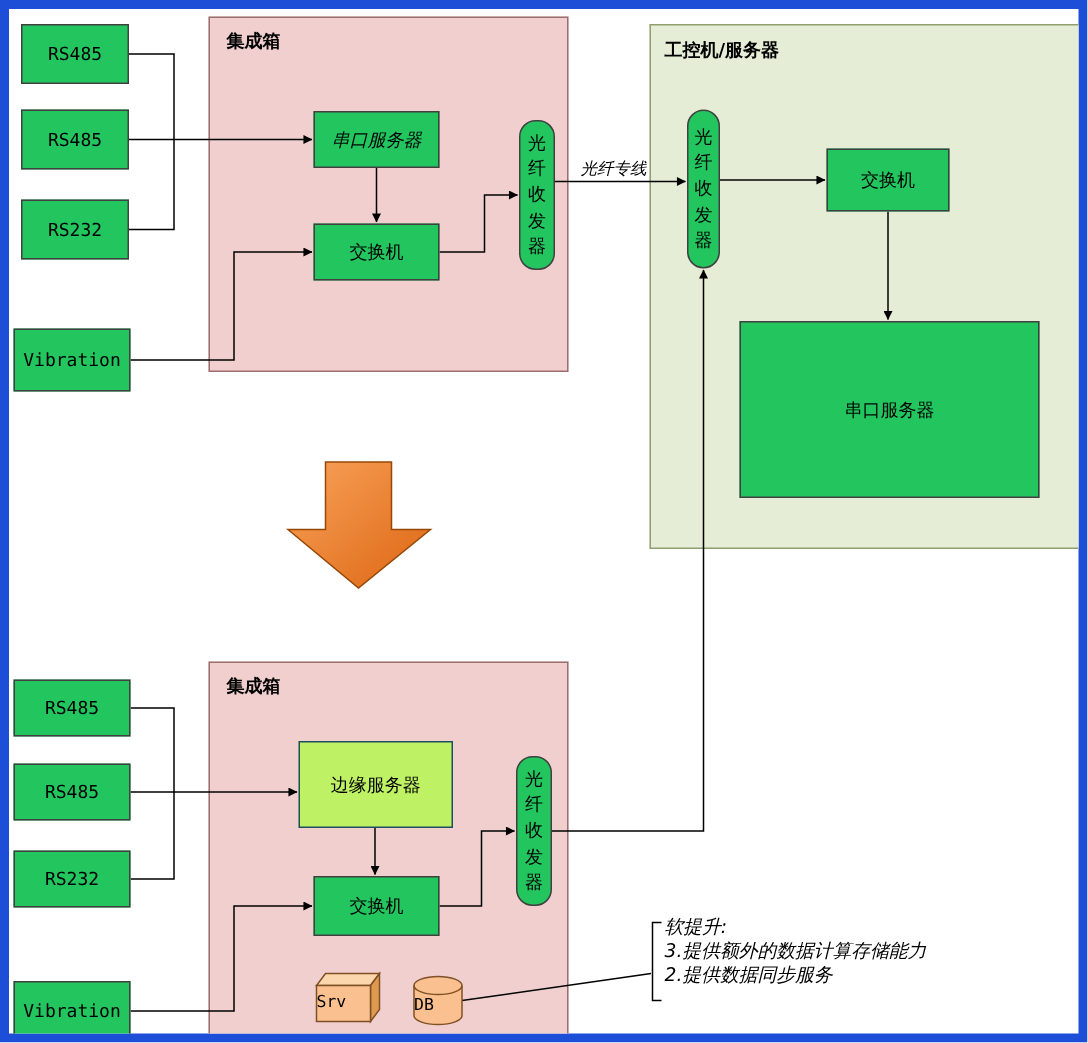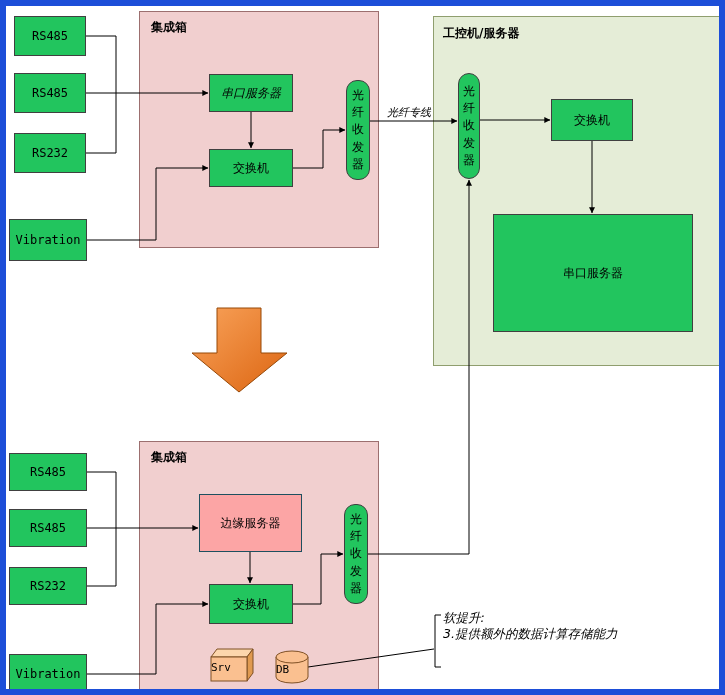--- a/index.html
+++ b/index.html
@@ -13,21 +13,21 @@
 
   .box-title { position:absolute; z-index:3; font-weight:bold; font-size:12px; white-space:nowrap; }
 
   .node { position:absolute; z-index:3; background:#22c55e; border:1px solid #404040;
           display:flex; align-items:center; justify-content:center;
           font-size:12px; text-align:center; }
   .mono { font-family:"DejaVu Sans Mono", "Liberation Mono", monospace; }
 
   .fiber { width:24px; word-break:break-all; line-height:1.45; padding:2px 1px;border-radius:11px; }
 
-  .teal { background:#fca5a5; border:1px solid #1d505f; }
+  .teal { background:#bef264; border:1px solid #1d505f; }
 
   .link-label { position:absolute; z-index:3; font-size:11px; white-space:nowrap;font-style:italic; }
 
   .svg-layer { position:absolute; left:0; top:0; z-index:2; }
 
   .note { position:absolute; z-index:3; left:437px; top:604px; width:275px;
           font-size:12.5px; line-height:16px; }
   .note div { white-space:nowrap;font-style:italic; }
 
   .shape-label { position:absolute; z-index:3; font-size:11px; }
@@ -109,15 +109,16 @@
   <div class="node teal" style="left:193px; top:488px; width:103px; height:58px;">边缘服务器</div>
   <div class="node" style="left:203px; top:578px; width:84px; height:40px;">交换机</div>
   <div class="node fiber" style="left:338px; top:498px; height:100px;">光纤收发器</div>
 
   <div class="shape-label mono" style="left:205px; top:655px; width:36px;">Srv</div>
   <div class="shape-label mono" style="left:270px; top:657px; width:32px;">DB</div>
 
   <div class="note">
     <div>软提升:</div>
     <div>3.提供额外的数据计算存储能力</div>
+    <div>2.提供数据同步服务</div>
   </div>
 
 </div>
 
 </body></html>

